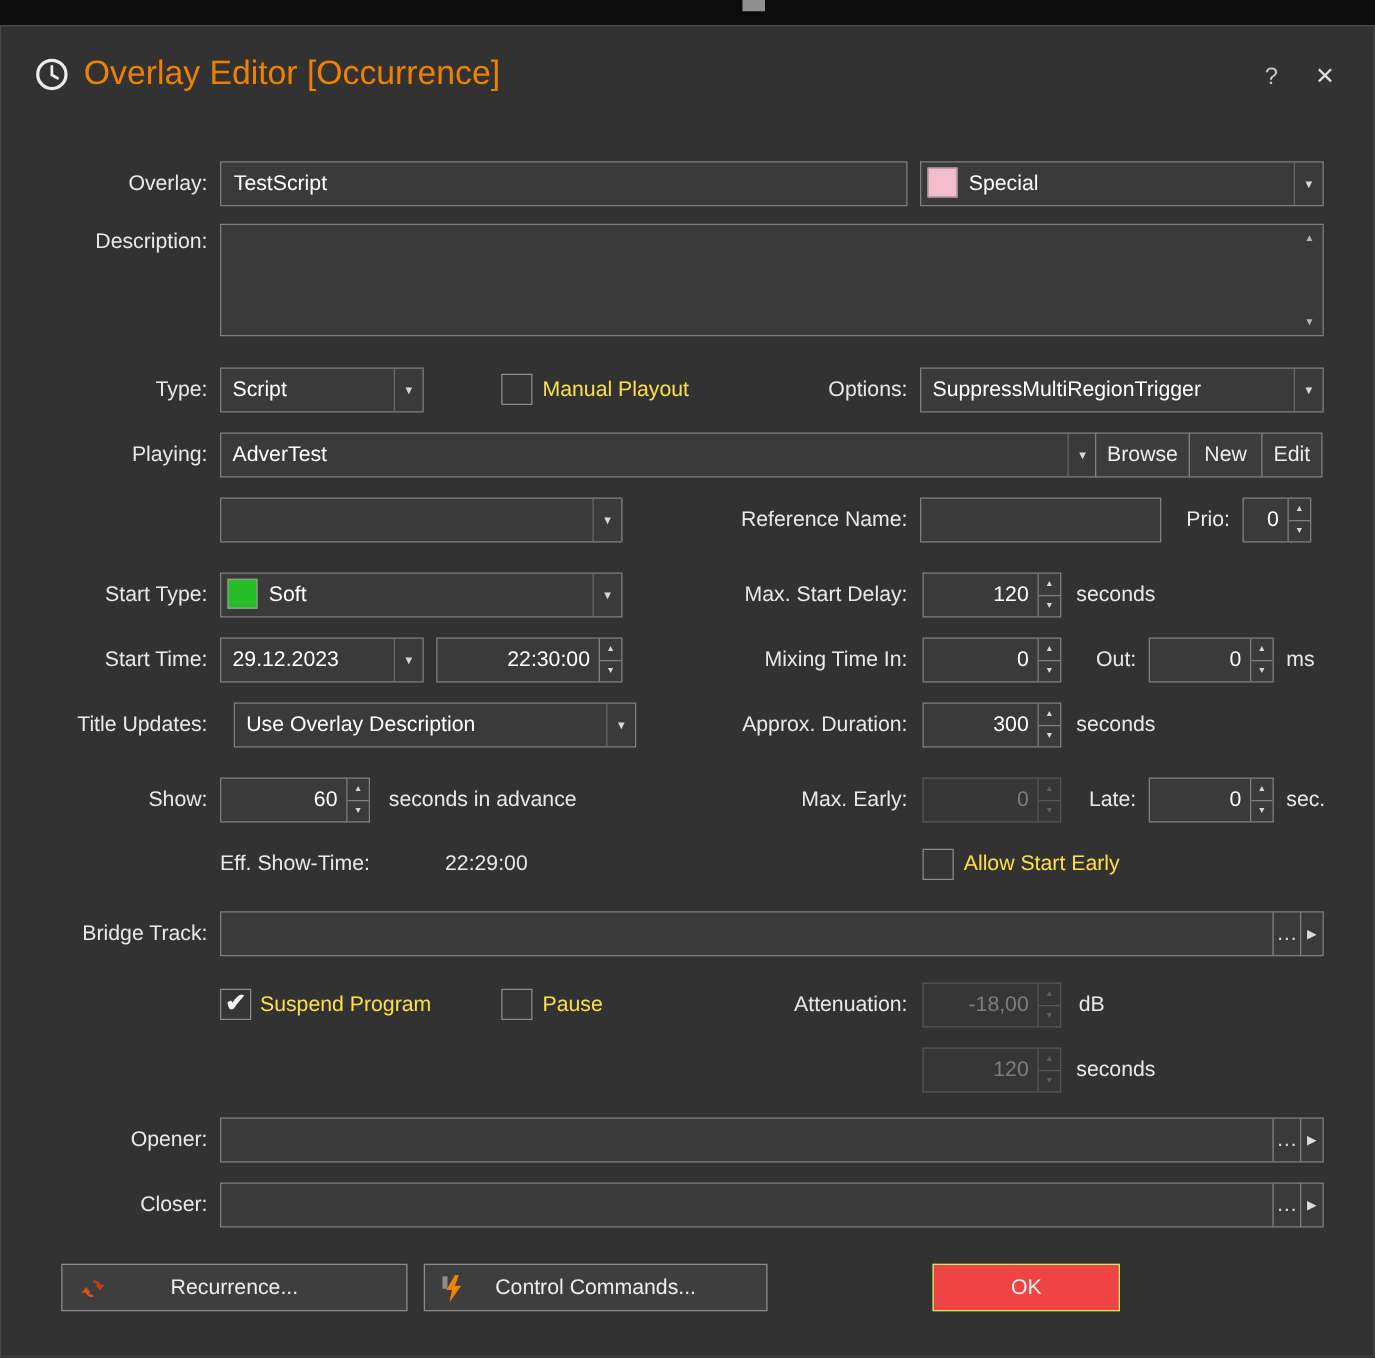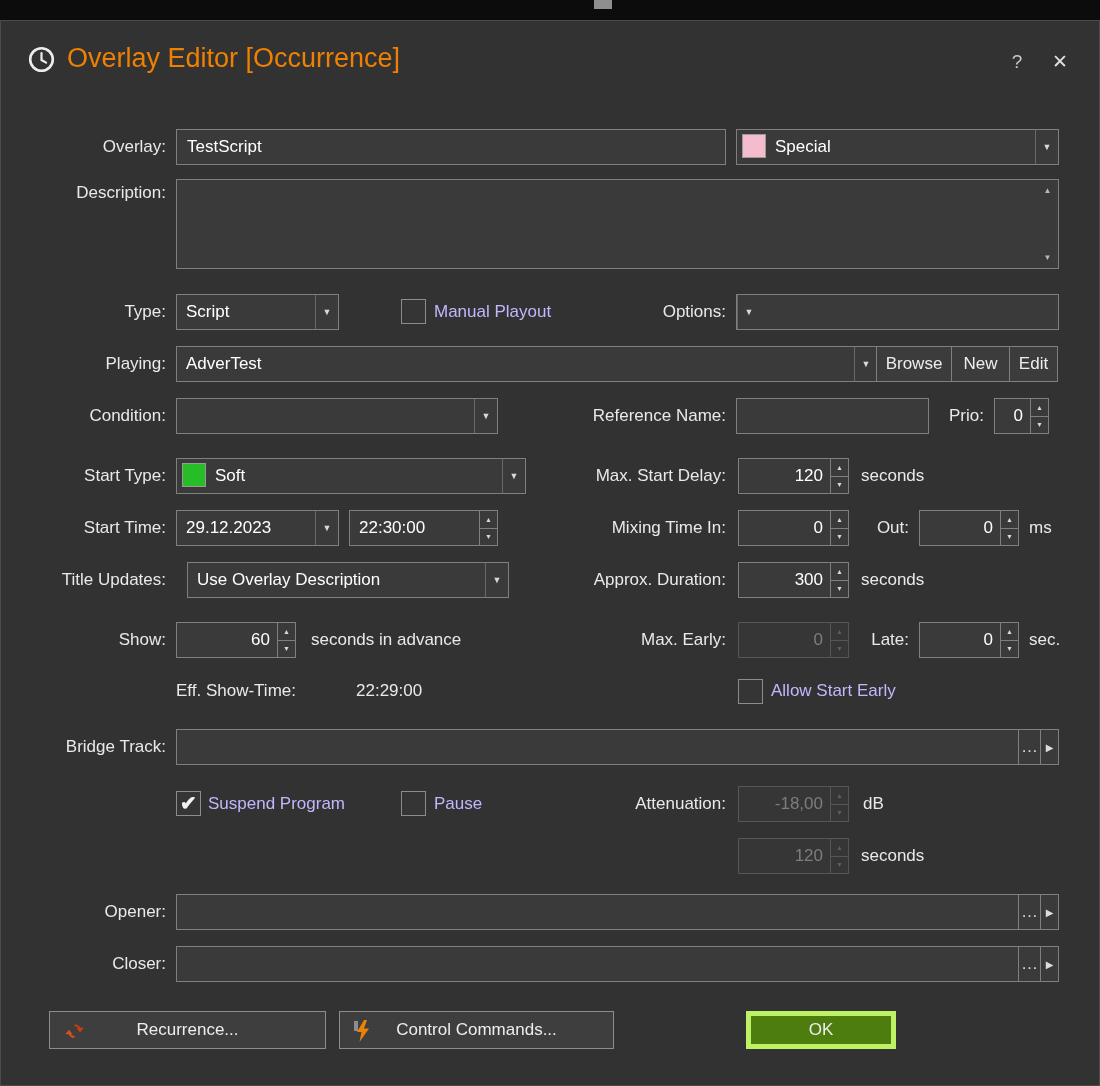--- a/index.html
+++ b/index.html
@@ -25,45 +25,45 @@
     position:absolute; height:36px; background:#3a3a3a; border:1px solid #7f7f7f;
     color:#ffffff; font-size:17px; font-family:inherit; padding:0 10px; outline:none;
   }
   .combo { position:absolute; height:36px; background:#3a3a3a; border:1px solid #7f7f7f; display:flex; align-items:stretch; }
   .combo-text { flex:1; line-height:34px; padding-left:9px; color:#ffffff; white-space:nowrap; overflow:hidden; }
   .combo-arrow { width:23px; display:flex; align-items:center; justify-content:center; color:#d8d8d8; font-size:9px; border-left:1px solid #686868; }
   .swatch { width:24px; height:24px; margin:4px 0 0 5px; border:1px solid #9a9a9a; flex:0 0 auto; }
 
   .spin { position:absolute; height:36px; background:#3a3a3a; border:1px solid #7f7f7f; display:flex; }
   .spin-val { flex:1; text-align:right; line-height:34px; padding-right:7px; color:#ffffff; white-space:nowrap; overflow:hidden; }
-  .spin-val.left { text-align:left; padding-left:9px; }
+  .spin-val.left { text-align:right; padding-left:9px; }
   .spin-btns { width:18px; border-left:1px solid #7f7f7f; display:flex; flex-direction:column; }
   .spin-b { flex:1; display:flex; align-items:center; justify-content:center; font-size:7px; color:#d8d8d8; }
   .spin-b.up { border-bottom:1px solid #7f7f7f; }
   .spin.disabled { border-color:#565656; background:#363636; }
   .spin.disabled .spin-val { color:#7d7d7d; }
   .spin.disabled .spin-btns { border-left-color:#565656; }
   .spin.disabled .spin-b { color:#5e5e5e; }
   .spin.disabled .spin-b.up { border-bottom-color:#565656; }
 
   .descbox { position:absolute; left:175px; top:158px; width:883px; height:90px; background:#3a3a3a; border:1px solid #7f7f7f; }
   .desc-text { position:absolute; left:10px; top:6px; right:30px; color:#f2f2f2; line-height:23px; }
   .scroll-up, .scroll-dn { position:absolute; right:2px; width:17px; height:17px; display:flex; align-items:center; justify-content:center; font-size:8px; color:#b8b8b8; }
   .scroll-up { top:2px; } .scroll-dn { bottom:2px; }
 
   .cb { position:absolute; width:25px; height:25px; background:#353535; border:1px solid #8c8c8c; }
   .cb .check { display:block; color:#f2f2f2; font-size:20px; line-height:22px; text-align:center; font-weight:700; }
-  .cblabel { position:absolute; height:36px; line-height:36px; color:#c4b5fd; white-space:nowrap; }
+  .cblabel { position:absolute; height:36px; line-height:36px; color:#fde047; white-space:nowrap; }
 
   .mini { position:absolute; height:36px; background:#3a3a3a; border:1px solid #7f7f7f; color:#dcdcdc; display:flex; align-items:center; justify-content:center; }
   .seg { height:36px; background:#3c3c3c; border:1px solid #7f7f7f; color:#ededed; display:flex; align-items:center; justify-content:center; padding:0 4px; margin-left:-1px; }
   .segwrap { position:absolute; display:flex; }
 
   .btn { position:absolute; height:38px; background:#3e3e3e; border:1px solid #8c8c8c; color:#ededed; display:flex; align-items:center; justify-content:center; font-size:17px; }
-  .btn.ok { background:#4d7c0f; border:5px solid #bef264; }
+  .btn.ok { background:#ef4444; border:1px solid #bef264; }
   .btn-icon { position:absolute; left:13px; top:8px; }
 </style>
 </head>
 <body>
 
 <div class="notch"></div>
 
 <div class="dialog">
 
   <span class="clock">
@@ -92,52 +92,52 @@
 
   <div class="lbl" style="left:0;top:273px;width:165px">Type:</div>
   <div class="combo" style="left:175px;top:273px;width:163px">
     <span class="combo-text">Script</span>
     <span class="combo-arrow">▼</span>
   </div>
   <div class="cb" style="left:400px;top:278px"></div>
   <div class="cblabel" style="left:433px;top:273px">Manual Playout</div>
   <div class="lbl" style="left:480px;top:273px;width:245px">Options:</div>
   <div class="combo" style="left:735px;top:273px;width:323px">
+    <span class="combo-text">SuppressMultiRegionTrigger</span>
     <span class="combo-arrow">▼</span>
   </div>
 
   <div class="lbl" style="left:0;top:325px;width:165px">Playing:</div>
   <div class="combo" style="left:175px;top:325px;width:702px">
     <span class="combo-text">AdverTest</span>
     <span class="combo-arrow">▼</span>
   </div>
   <div class="segwrap" style="left:876px;top:325px">
     <div class="seg" style="width:76px">Browse</div>
     <div class="seg" style="width:59px">New</div>
     <div class="seg" style="width:49px">Edit</div>
   </div>
 
-  <div class="lbl" style="left:0;top:377px;width:165px">Condition:</div>
   <div class="combo" style="left:175px;top:377px;width:322px">
     <span class="combo-text"></span>
     <span class="combo-arrow">▼</span>
   </div>
   <div class="lbl" style="left:480px;top:377px;width:245px">Reference Name:</div>
   <input class="inp" style="left: 735px; top: 377px; width: 193px;" value="">
   <div class="lbl" style="left:900px;top:377px;width:83px">Prio:</div>
   <div class="spin" style="left:993px;top:377px;width:55px">
     <span class="spin-val">0</span>
     <span class="spin-btns">
       <span class="spin-b up">▲</span>
       <span class="spin-b">▼</span>
     </span>
   </div>
 
   <div class="lbl" style="left:0;top:437px;width:165px">Start Type:</div>
-  <div class="combo" style="left:175px;top:437px;width:350px">
+  <div class="combo" style="left:175px;top:437px;width:322px">
     <span class="swatch" style="background-color: rgb(39, 189, 39);"></span>
     <span class="combo-text">Soft</span>
     <span class="combo-arrow">▼</span>
   </div>
   <div class="lbl" style="left:480px;top:437px;width:245px">Max. Start Delay:</div>
   <div class="spin" style="left:737px;top:437px;width:111px">
     <span class="spin-val">120</span>
     <span class="spin-btns">
       <span class="spin-b up">▲</span>
       <span class="spin-b">▼</span>

